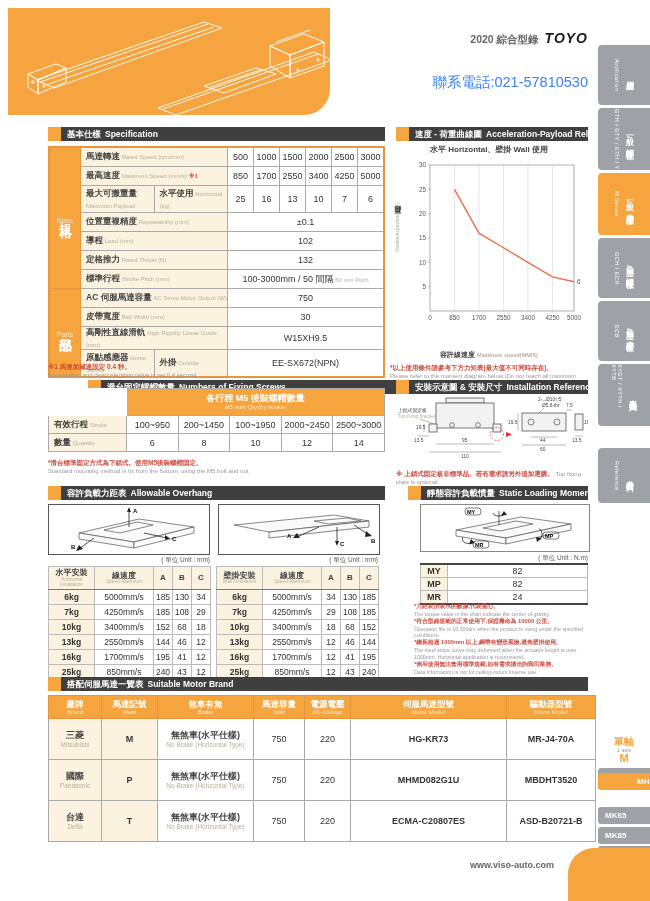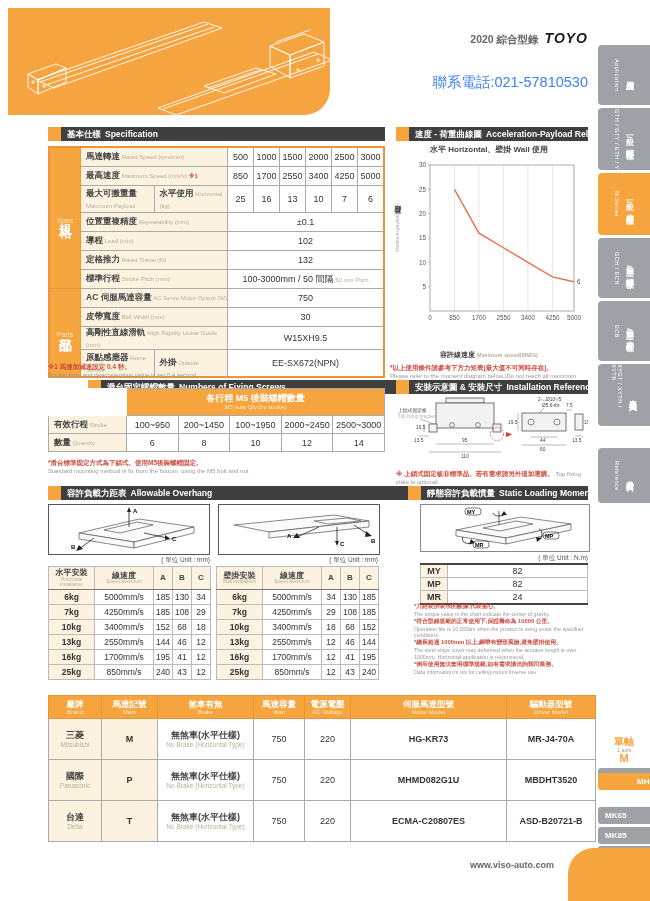--- a/index.html
+++ b/index.html
@@ -387,21 +387,21 @@
       <line x1="126" y1="49" x2="170" y2="49" class="dimline"></line>
       <text x="144" y="55" class="dimtxt">60</text>
       <rect x="179" y="18" width="8" height="16" class="draw"></rect>
       <text x="188" y="28" class="dimtxt">15</text>
       <line x1="179" y1="40" x2="187" y2="40" class="dimline"></line>
       <text x="176" y="46" class="dimtxt">13.5</text>
     </svg>
   </div>
   <div class="inst-note"><span class="note-zh">※ 上鎖式固定板非標準品。若有需求請另外追加選購。</span><span class="note-en">Top fixing plate is optional.</span></div>
 
-  <div class="sec-h" style="left:48px;top:486px;width:383px;">
+  <div class="sec-h" style="left:48px;top:486px;width:337px;">
     <div class="sq"></div>
     <div class="bar"><span>容許負載力距表</span><span class="en">Allowable Overhang</span></div>
   </div>
   <div class="ovh-diag" style="left:48px;">
     <svg width="158" height="47" viewBox="0 0 158 47">
       <g fill="#fafafa" stroke="#555" stroke-width="0.7">
         <polygon points="30,28 90,14 145,22 85,37"></polygon>
         <polygon points="30,28 85,37 85,43 30,34"></polygon>
         <polygon points="85,37 145,22 145,28 85,43"></polygon>
         <polygon points="55,25 88,17 104,20 71,28"></polygon>
@@ -616,20 +616,24 @@
       <div class="note-zh">*力距表所表示的數據,代表重心。</div>
       <div class="note-en">The torque value in the chart indicate the center of gravity.</div>
       <div class="note-zh">*符合型錄規範的正常使用下,保證壽命為 10000 公里。</div>
       <div class="note-en">Operation life is 10,000km when the product is using under the specified conditions.</div>
       <div class="note-zh">*總長超過 1000mm 以上,鋼帶有變形風險,避免壁掛使用。</div>
       <div class="note-en">The steel stripe cover may deformed when the actuator length is over 1000mm. Horizontal application is recommend.</div>
       <div class="note-zh">*倒吊使用無法套用標準規範,如有需求請洽詢我司業務。</div>
       <div class="note-en">Data information is not for ceiling-mount inverse use.</div>
     </div>
 
+  <div class="sec-h" style="left:48px;top:677px;width:540px;">
+    <div class="sq"></div>
+    <div class="bar"><span>搭配伺服馬達一覽表</span><span class="en">Suitable Motor Brand</span></div>
+  </div>
   <table class="motor-table">
       <tbody>
         <tr class="o-head">
           <td style="width: 52px;">
             <span class="h-zh">廠牌</span>
             <span class="h-en">Brand</span>
           </td>
           <td style="width: 55px;">
             <span class="h-zh">馬達記號</span>
             <span class="h-en">Mark</span>

